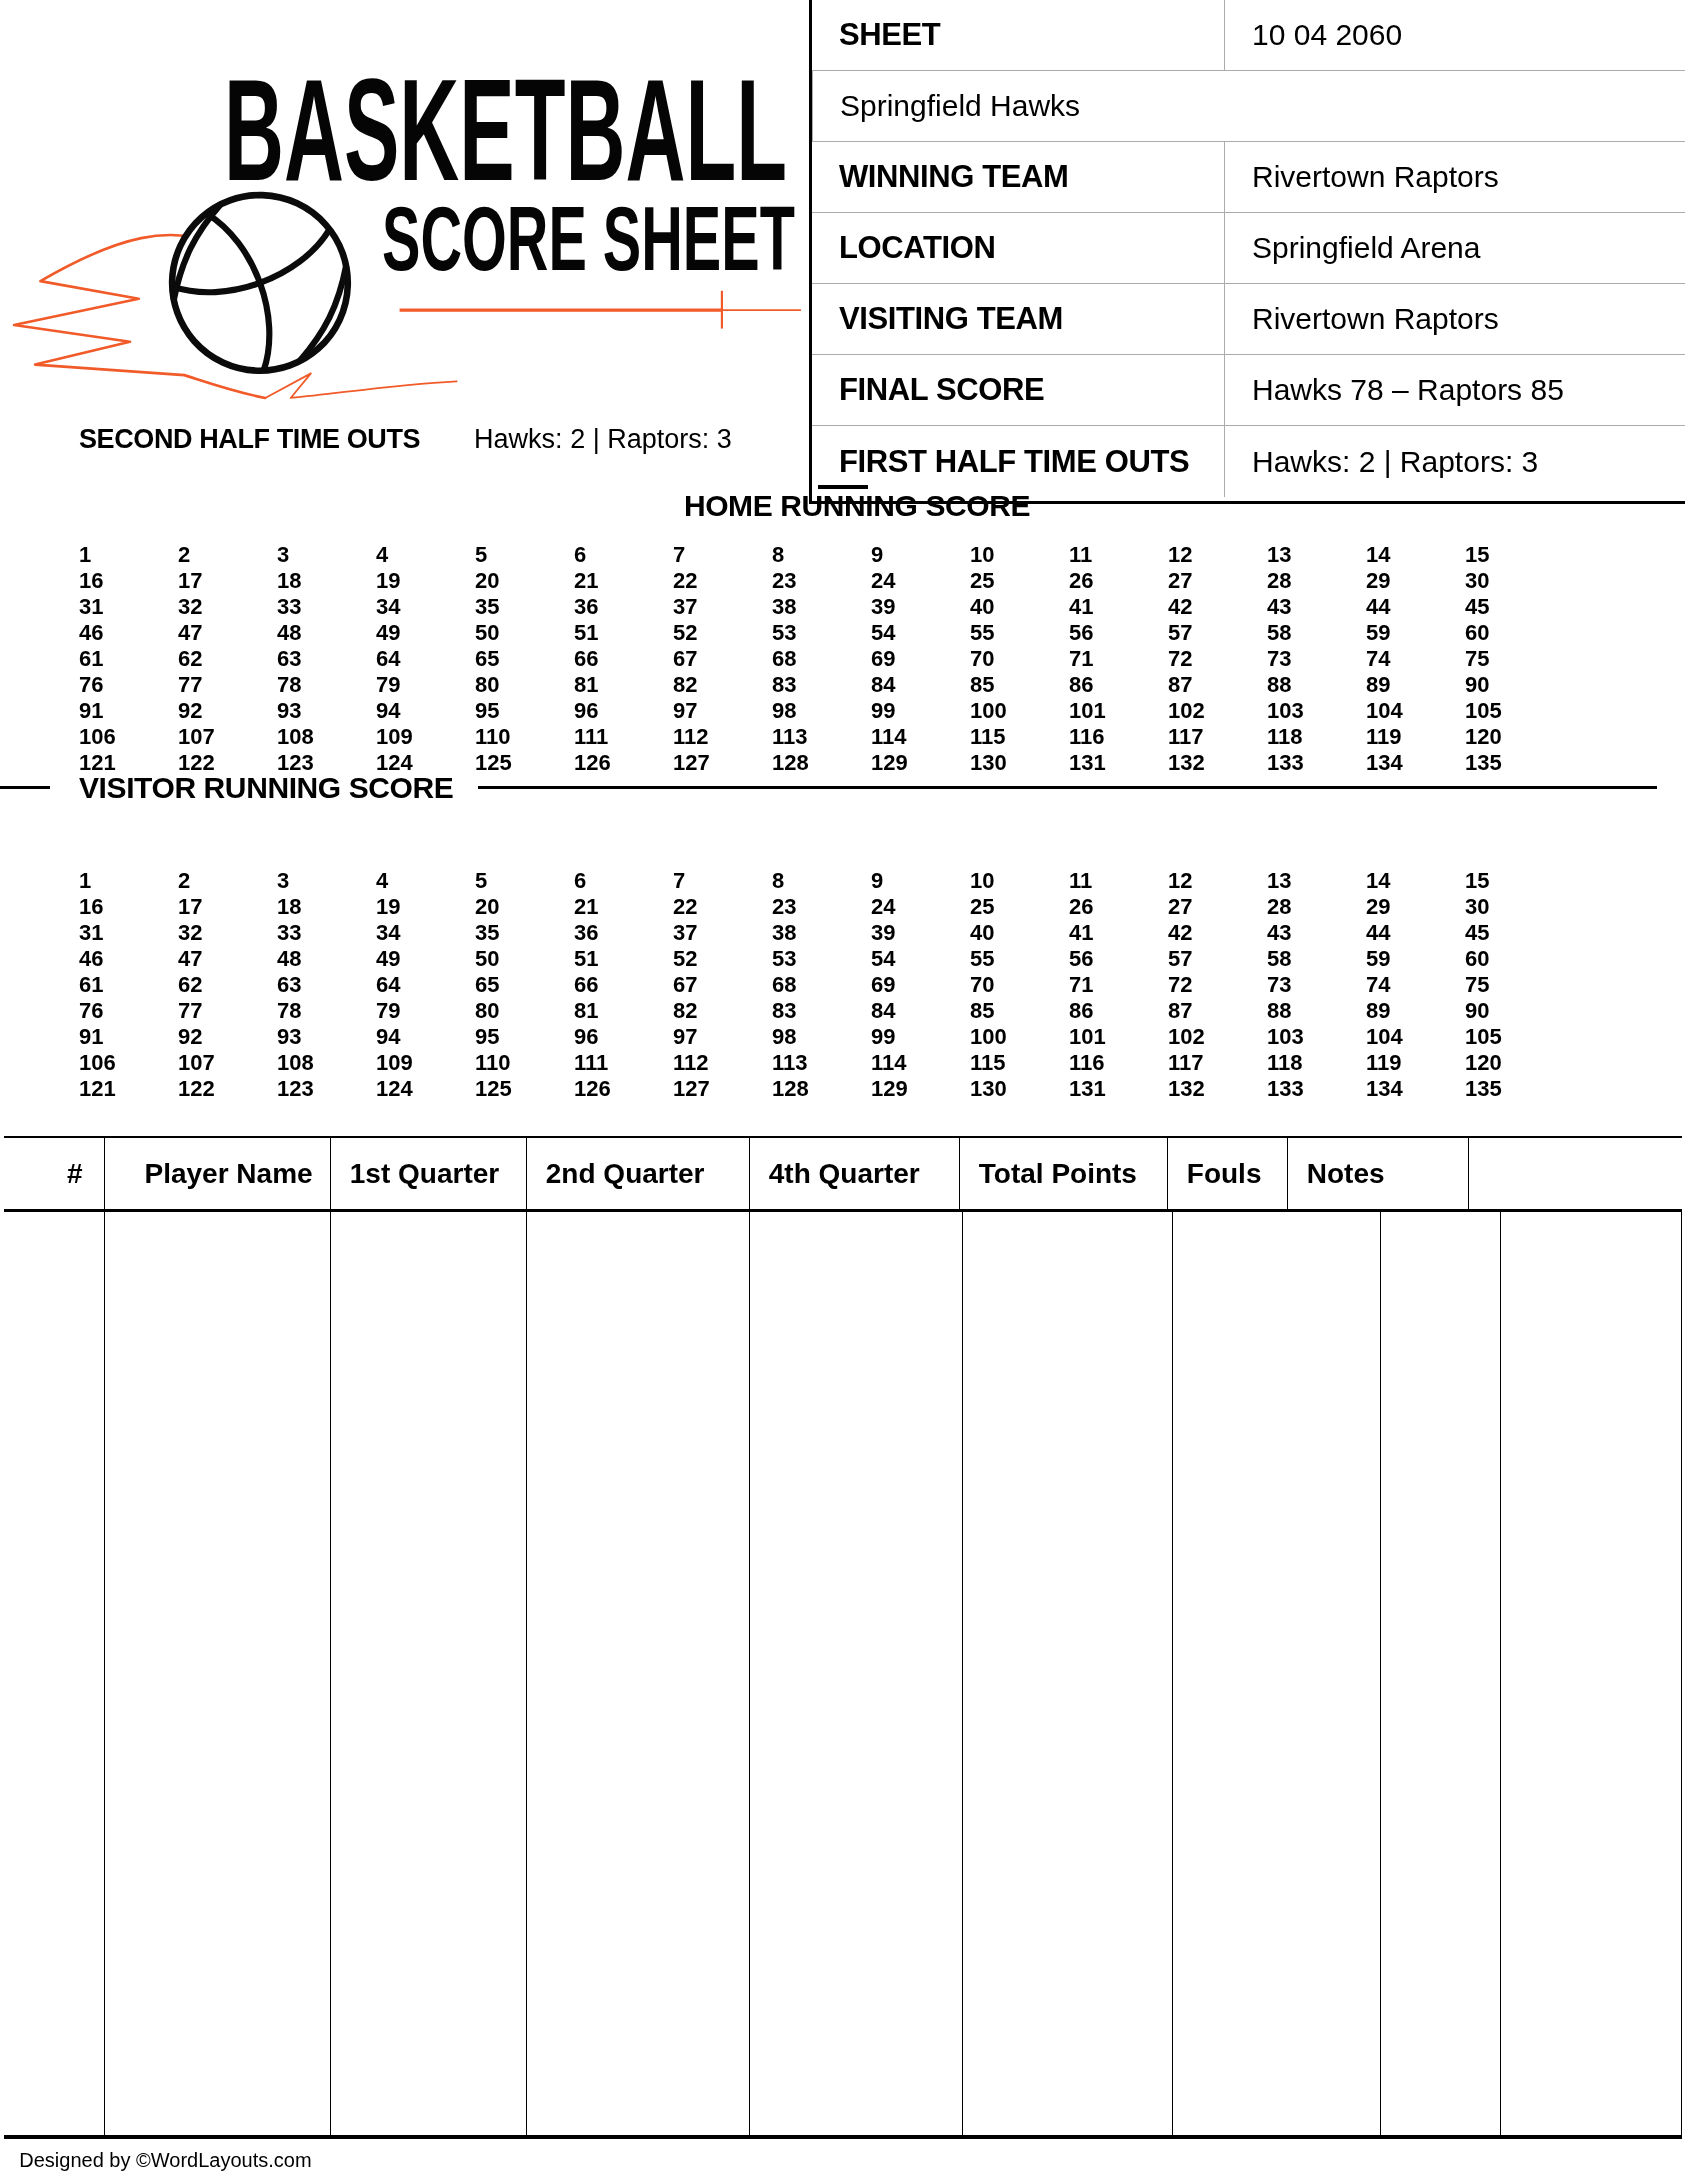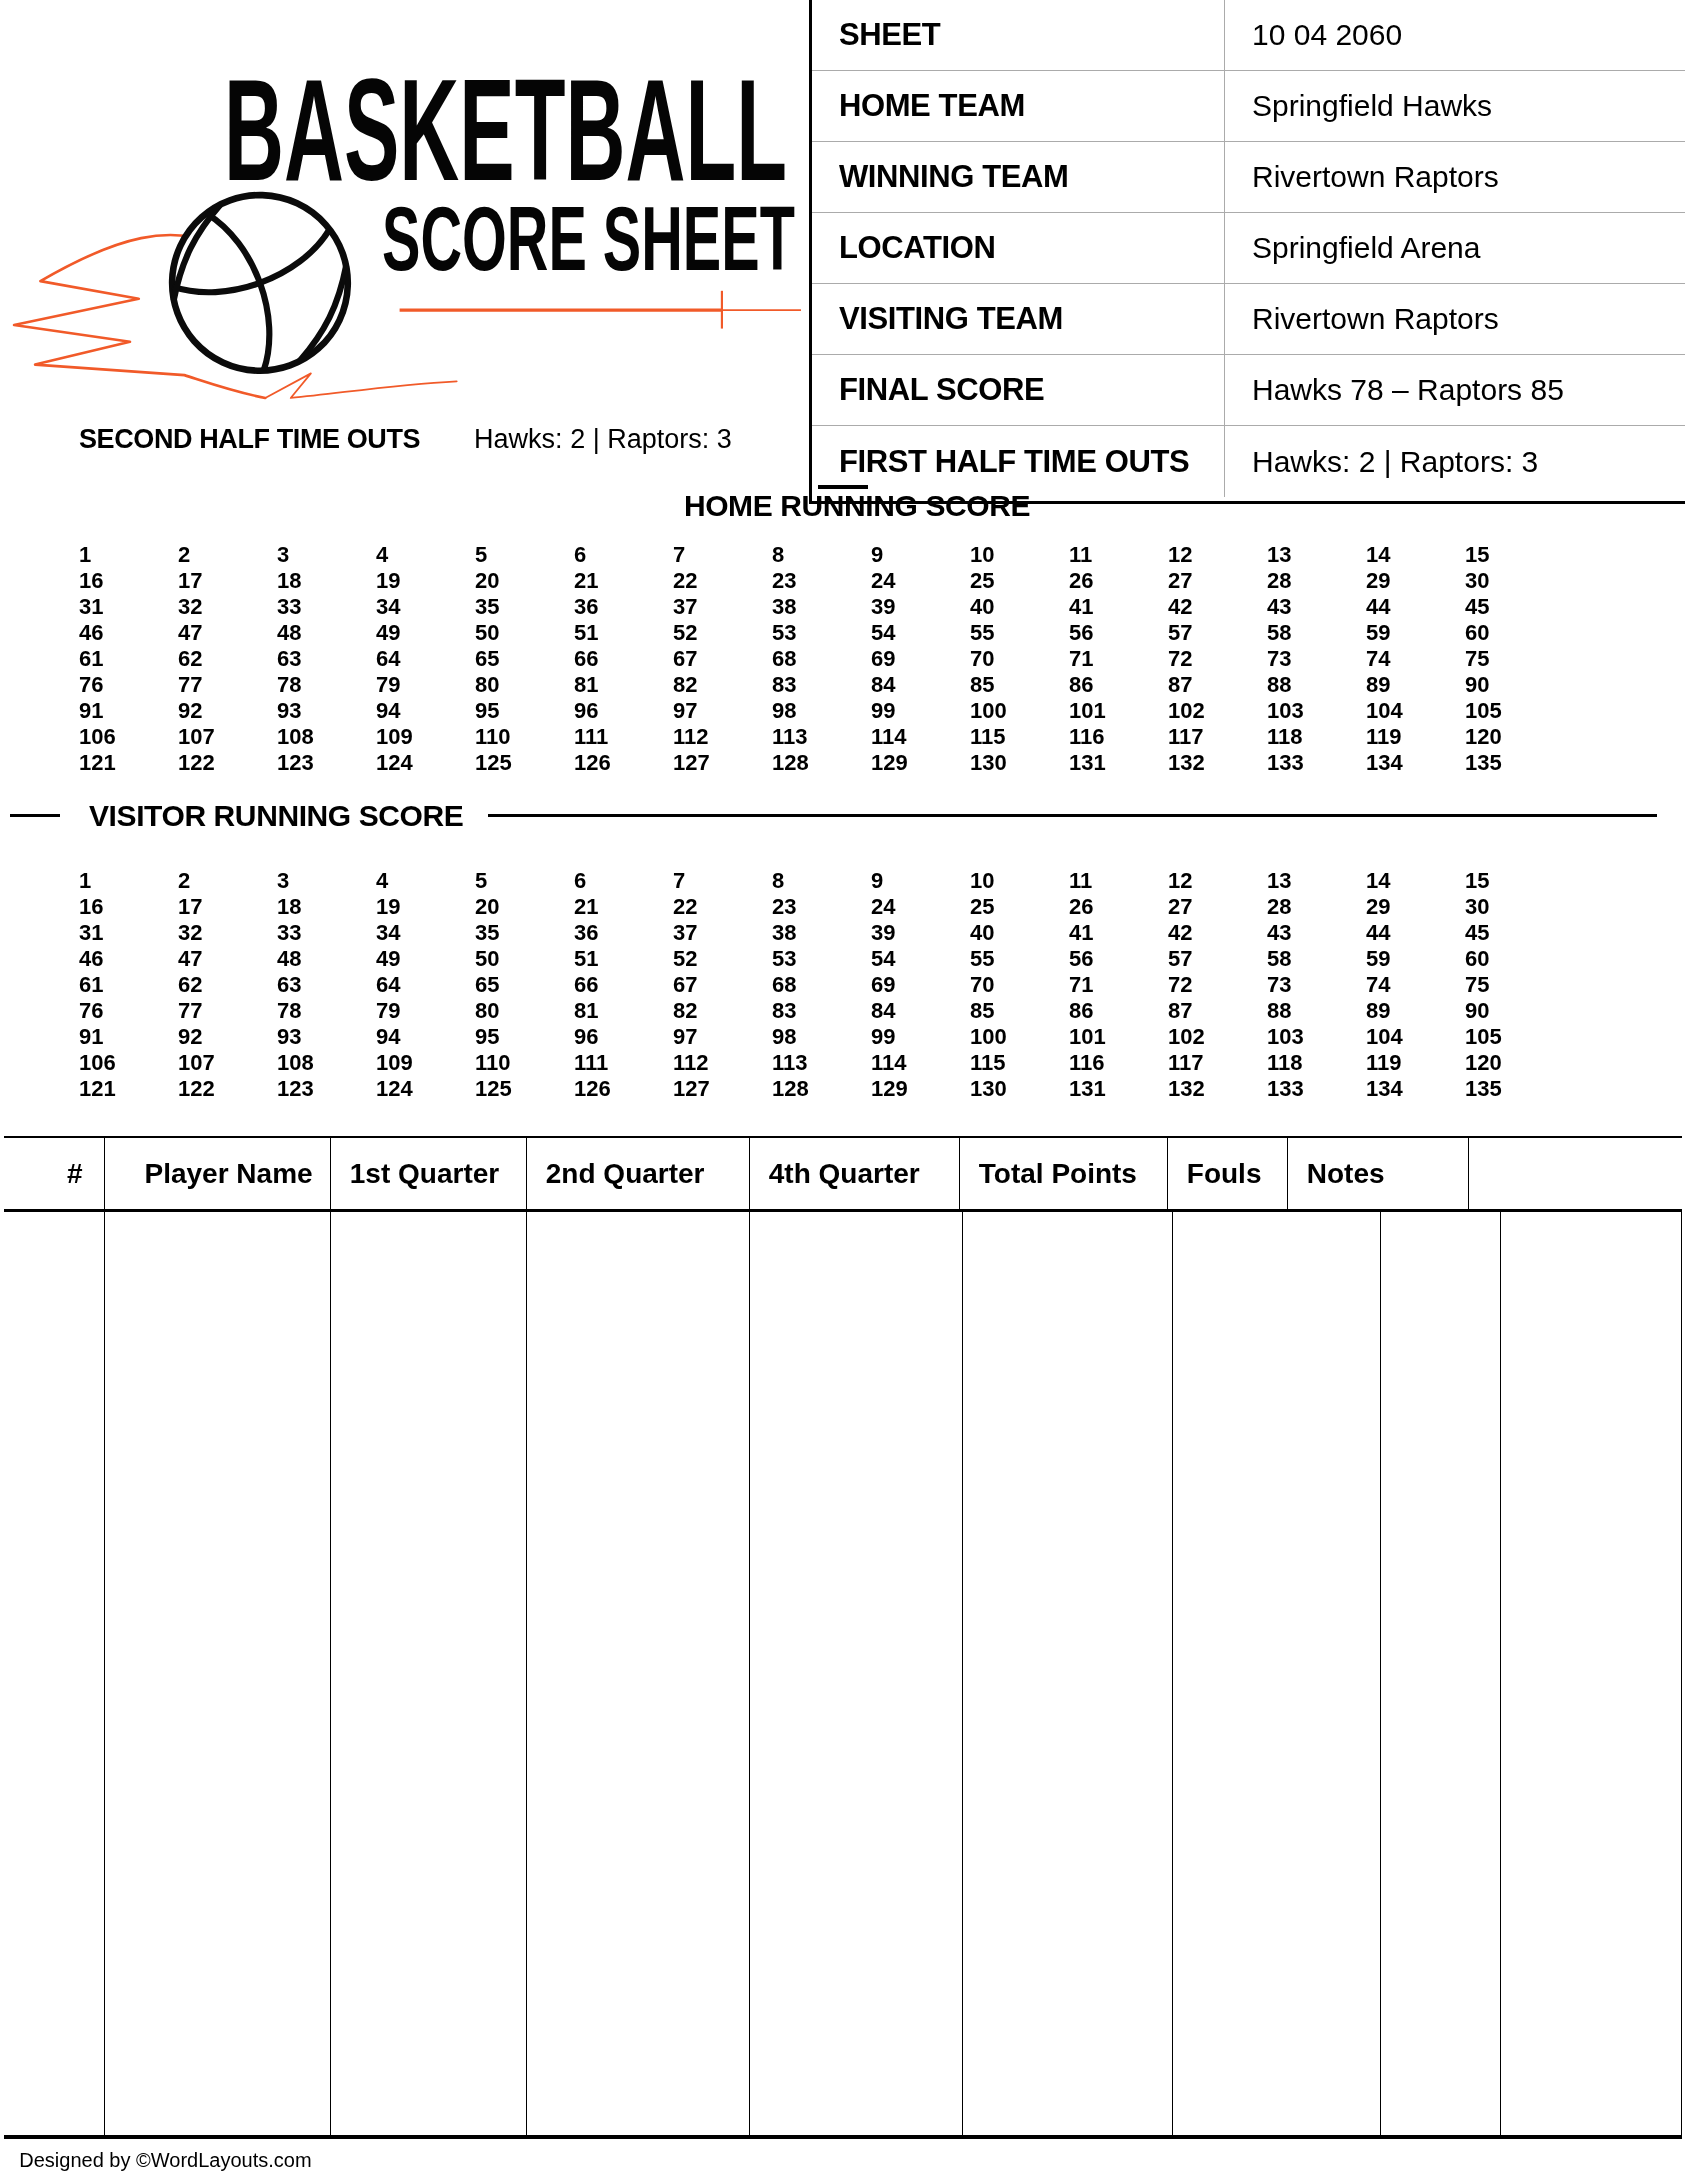--- a/index.html
+++ b/index.html
@@ -29,21 +29,21 @@
   }
   
   .timeouts-line{
     position:absolute;left:79px;top:420px;height:39px;display:flex;align-items:center;gap:31px;
   }
   .timeouts-label{font-weight:bold;font-size:27px;letter-spacing:-0.4px;}
   .timeouts-value{font-size:27px;margin-left:23px;}
   
   .sec-header{position:absolute;left:0;right:0;height:39px;display:flex;align-items:center;}
   .sec-header.home{top:485px;flex-direction:column;}
-  .sec-header.visitor{top:796px;margin-left:10px;}
+  .sec-header.visitor{top:768px;}
   .sec-dash{width:50px;height:3.5px;background:#000;}
   .sec-title{margin-left:29px;font-weight:bold;font-size:30px;letter-spacing:-0.4px;white-space:nowrap;}
   .sec-rule{flex:1;height:3.5px;background:#000;margin-left:24.6px;margin-right:28px;}
   
   .score-grid{
     position:absolute;left:79px;display:grid;
     grid-template-columns:repeat(15,99px);grid-auto-rows:26px;
     font-weight:bold;font-size:22px;line-height:26px;
   }
   .score-grid.home{top:542px;}
@@ -102,21 +102,20 @@
       <line x1="822" y1="331" x2="822" y2="374" stroke-width="2.5"></line>
     </g>
   </svg>
 
   <div class="info-table">
       <div class="info-row">
         <div class="info-label">SHEET</div>
         <div class="info-value">10 04 2060</div>
       </div>
       <div class="info-row">
-        <div class="info-label">HOME TEAM</div>
         <div class="info-value">Springfield Hawks</div>
       </div>
       <div class="info-row">
         <div class="info-label">WINNING TEAM</div>
         <div class="info-value">Rivertown Raptors</div>
       </div>
       <div class="info-row">
         <div class="info-label">LOCATION</div>
         <div class="info-value">Springfield Arena</div>
       </div>

